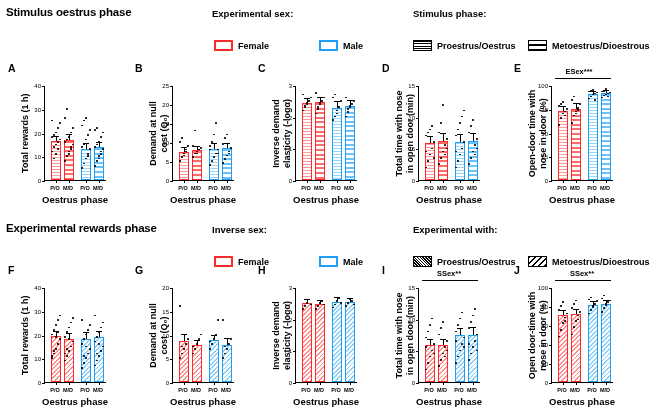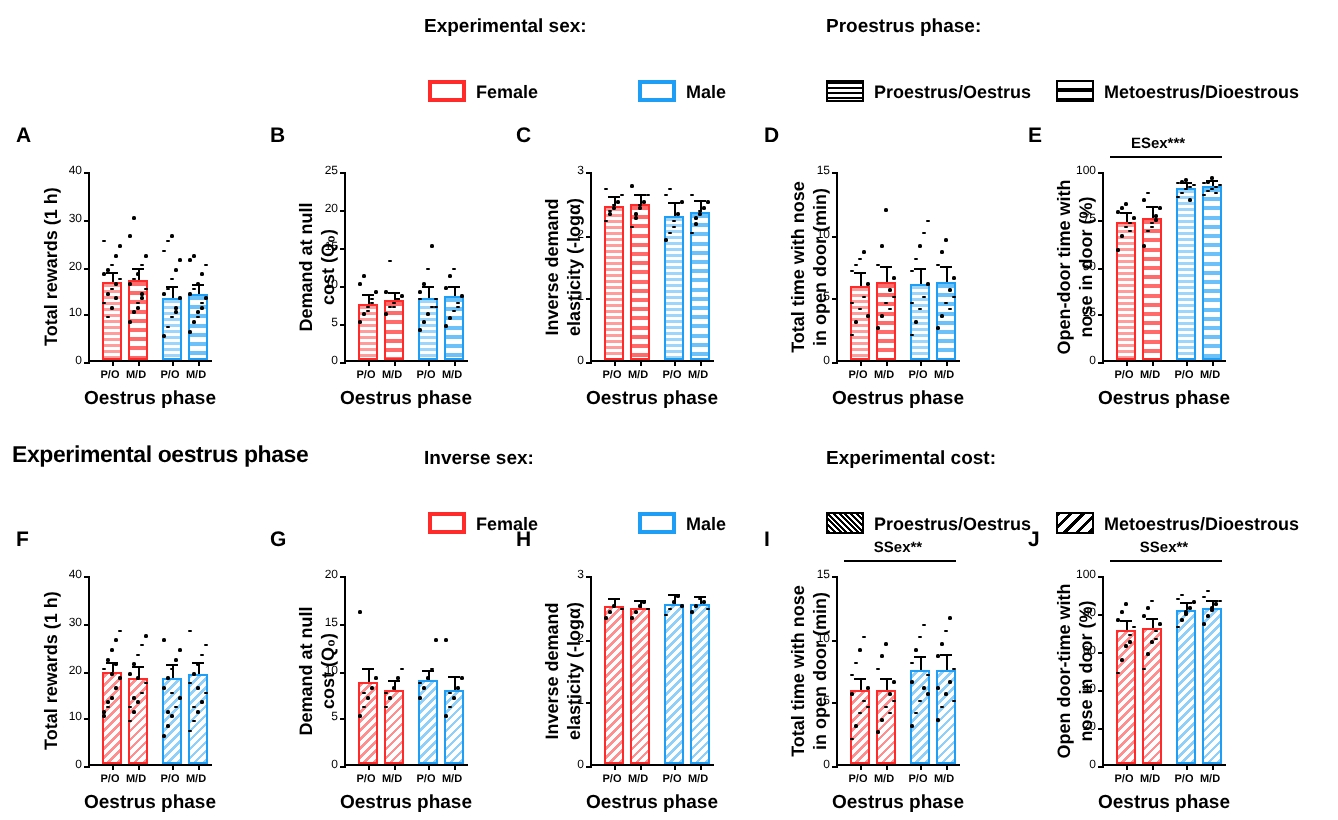--- a/index.html
+++ b/index.html
@@ -61,41 +61,42 @@
      repeating-linear-gradient(45deg,#bce4fd 0 1.3px,#fff 1.3px 3.2px);}
 
   .ebar{position:absolute;width:1px;background:#000;}
   .ecap{position:absolute;height:1px;background:#000;}
   .pt{position:absolute;width:1.6px;height:1.6px;background:#000;border-radius:50%;}
 </style>
 </head>
 <body>
 
 <div class="fig">
+    <div class="sec-title" style="left:6px;top:6px;">Stimulus oestrus phase</div>
     <div class="leg-title" style="left:212px;top:8px;">Experimental sex:</div>
-    <div class="leg-title" style="left:413px;top:8px;">Proestrus phase:</div>
+    <div class="leg-title" style="left:413px;top:8px;">Stimulus phase:</div>
     <div class="leg-item" style="left:214px;top:40px;">
       <div class="swatch sw-red"></div>
       <span class="leg-label">Female</span>
     </div>
     <div class="leg-item" style="left:319px;top:40px;">
       <div class="swatch sw-blue"></div>
       <span class="leg-label">Male</span>
     </div>
     <div class="leg-item" style="left:413px;top:40px;">
       <div class="swatch sw-hlines"></div>
       <span class="leg-label">Proestrus/Oestrus</span>
     </div>
     <div class="leg-item" style="left:528px;top:40px;">
       <div class="swatch sw-hthick"></div>
       <span class="leg-label">Metoestrus/Dioestrous</span>
     </div>
-    <div class="sec-title" style="left:6px;top:222px;">Experimental oestrus phase</div>
+    <div class="sec-title" style="left:6px;top:222px;">Experimental rewards phase</div>
     <div class="leg-title" style="left:212px;top:224px;">Inverse sex:</div>
-    <div class="leg-title" style="left:413px;top:224px;">Experimental cost:</div>
+    <div class="leg-title" style="left:413px;top:224px;">Experimental with:</div>
     <div class="leg-item" style="left:214px;top:256px;">
       <div class="swatch sw-red"></div>
       <span class="leg-label">Female</span>
     </div>
     <div class="leg-item" style="left:319px;top:256px;">
       <div class="swatch sw-blue"></div>
       <span class="leg-label">Male</span>
     </div>
     <div class="leg-item" style="left:413px;top:256px;">
       <div class="swatch sw-dots"></div>

